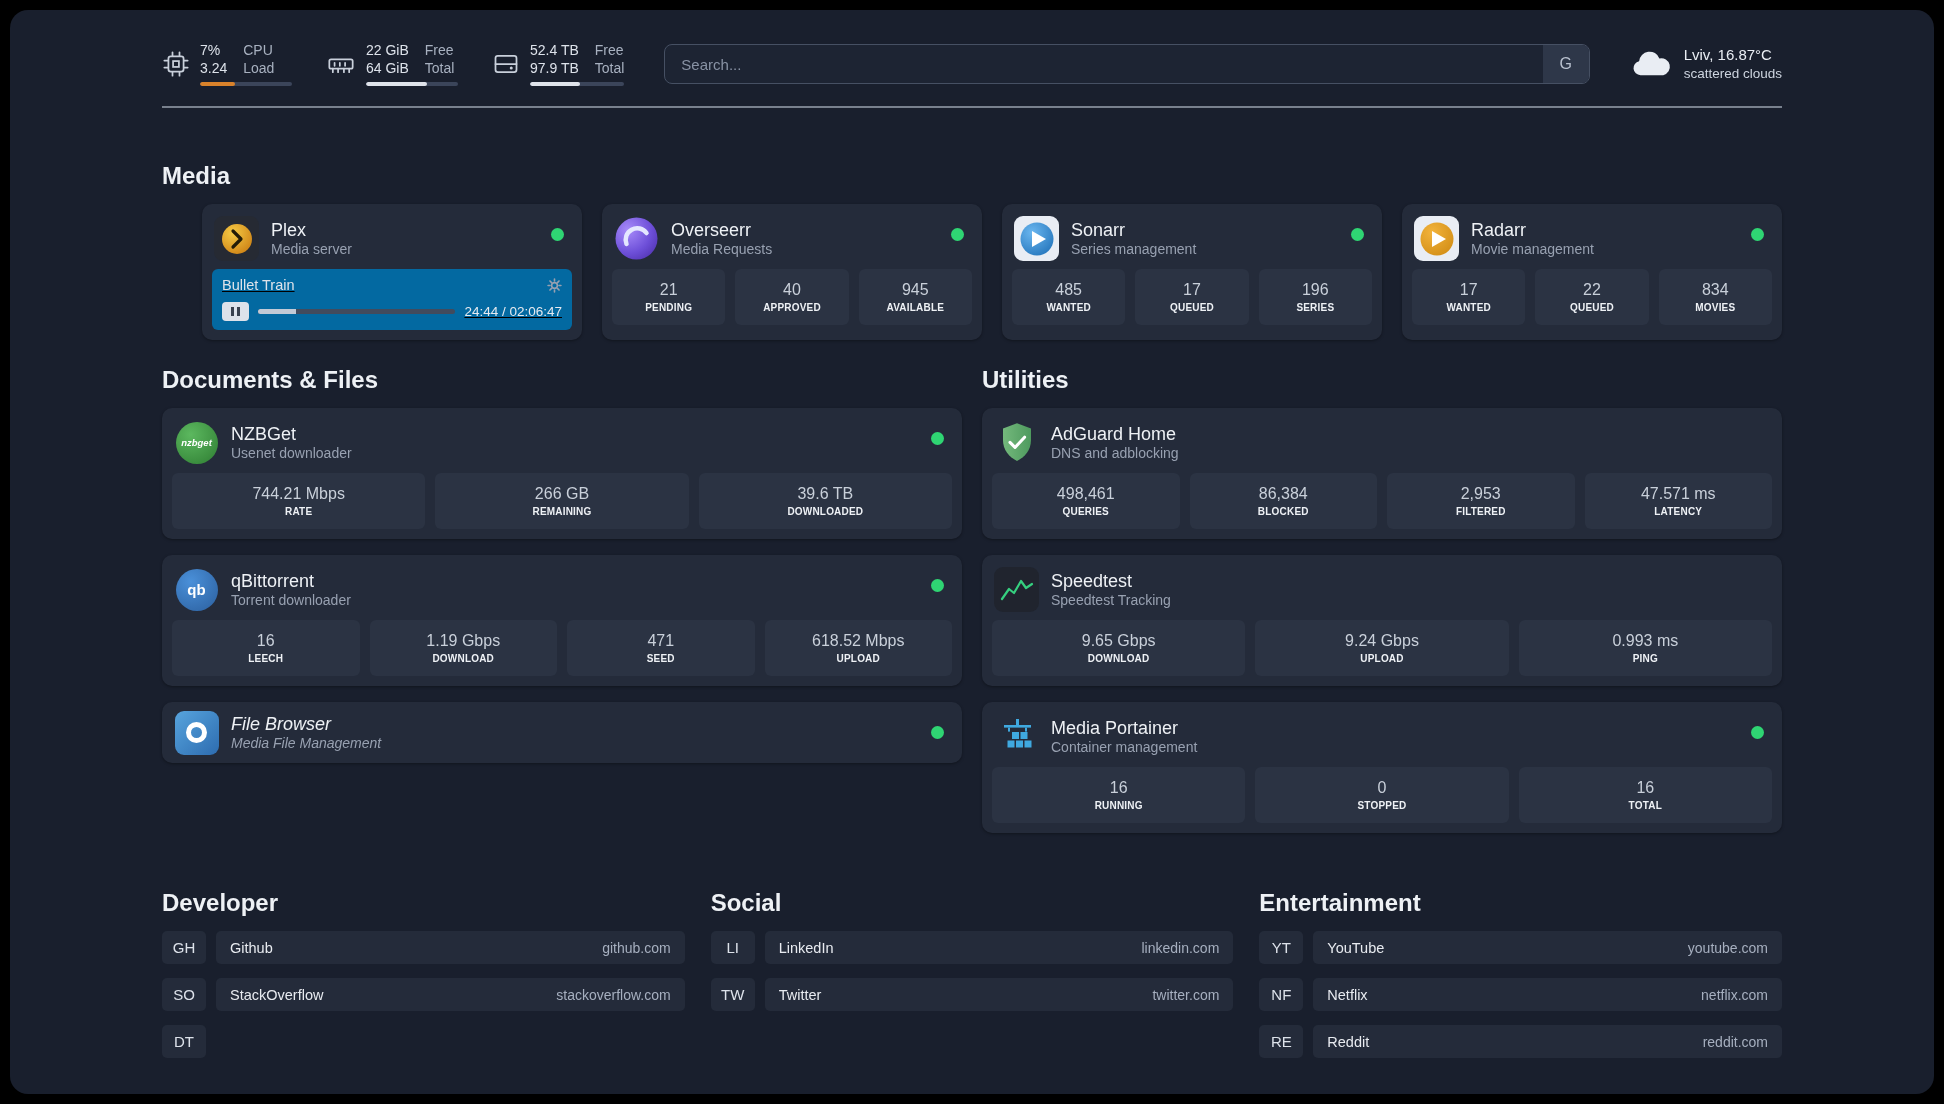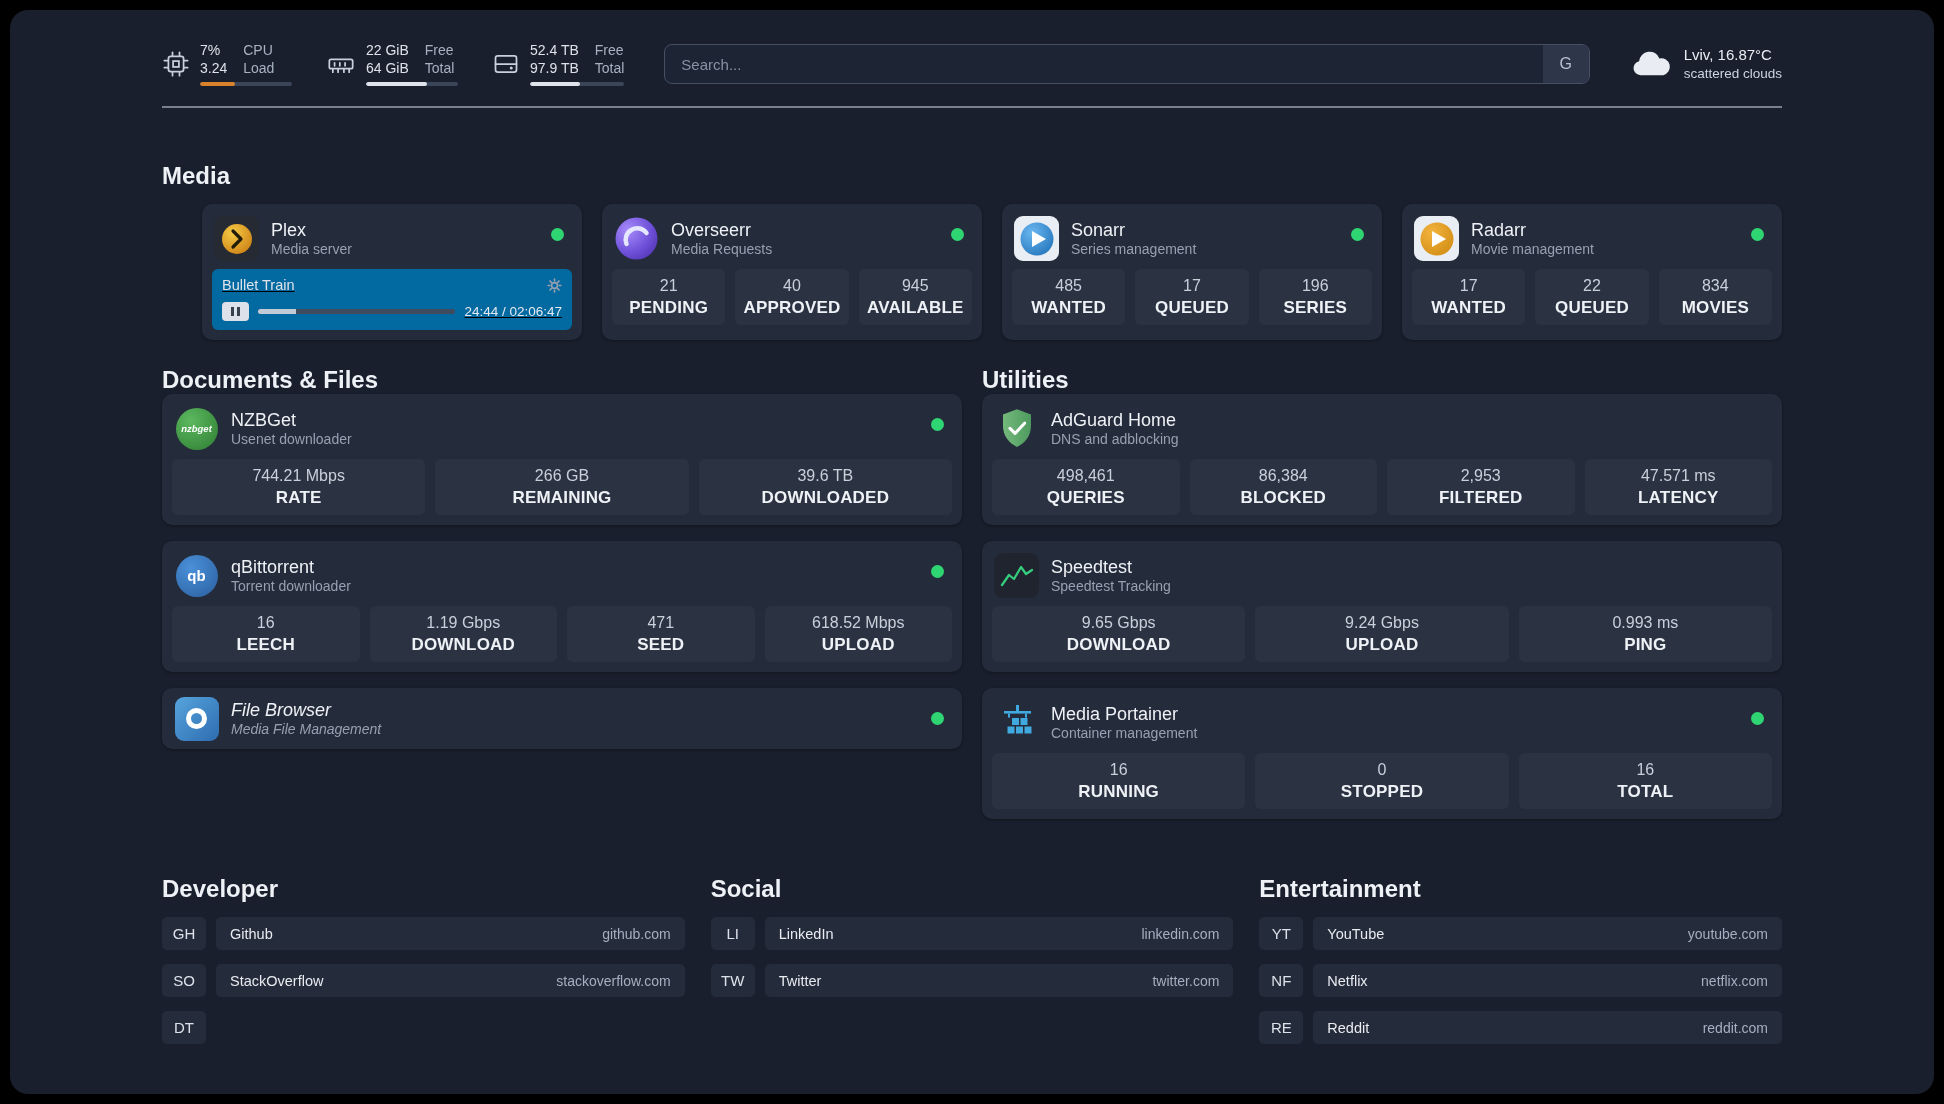--- a/index.html
+++ b/index.html
@@ -45,37 +45,37 @@
   .svc-icon.sonarr, .svc-icon.radarr { background:#e9edf4; }
   .svc-icon.speedtest { background:#20242e; }
   .titles { display:flex; flex-direction:column; line-height:1.25; }
   .svc-name { font-size:18px; font-weight:500; color:#eef1f5; }
   .svc-desc { font-size:14px; color:#98a1b1; }
   .dot { position:absolute; right:8px; top:14px; width:13px; height:13px; border-radius:50%; background:#2fd573; }
 
   .stats { display:grid; grid-auto-flow:column; grid-auto-columns:1fr; gap:10px; }
   .stat { background:#2b3343; border-radius:6px; height:56px; display:flex; flex-direction:column; align-items:center; justify-content:center; gap:3px; }
   .stat .v { font-size:16px; color:#c9d0da; }
-  .stat .l { font-size:17px; font-weight:700; color:#eef1f5; letter-spacing:0.2px; }
+  .stat .l { font-size:10px; font-weight:700; color:#eef1f5; letter-spacing:0.2px; }
 
   
   .player { background:#0369a1; border-radius:6px; padding:8px 10px 9px;text-decoration:underline; }
   .player-top { display:flex; align-items:center; justify-content:space-between; }
   .track { font-size:14.5px; color:#dfe3ea; }
   .gear { display:flex; align-items:center; cursor:pointer; }
   .player-bottom { display:flex; align-items:center; gap:9px; margin-top:9px; }
   .pause { width:27px; height:19px; background:#dde2ea; border-radius:4px; display:flex; gap:3px; align-items:center; justify-content:center; cursor:pointer; }
   .pause i { display:block; width:3px; height:9px; background:#39414f; }
   .ptrack { flex:1; height:5px; background:#414b5e; border-radius:3px; overflow:hidden; cursor:pointer; }
   .pfill { display:block; height:100%; background:#c2cad6; }
   .ptime { font-size:13.5px; color:#e6eaf0; white-space:nowrap; }
 
   
   .twocol { display:grid; grid-template-columns:1fr 1fr; gap:20px; margin-top:26px; }
-  .col-cards { display:flex; flex-direction:column; gap:16px; }
+  .col-cards { display:flex; flex-direction:column; gap:16px; margin-top:14px; }
   .card.slim { padding:6px 10px; }
   .card.slim .card-head { padding-bottom:2px; padding-top:2px;font-style:italic; }
   .card.slim .dot { top:18px; }
 
   
   .logo-circle { border-radius:50%; display:grid; place-items:center; color:#fff; }
   .nz { width:42px; height:42px; background:radial-gradient(circle at 35% 30%, #5cb85f, #2e7d32); font-size:9.5px; font-weight:bold; font-style:italic; }
   .qb { width:42px; height:42px; background:radial-gradient(circle at 35% 30%, #4a90d9, #2b5f9e); font-size:15px; font-weight:bold; }
   .fb { width:44px; height:44px; border-radius:9px; background:linear-gradient(135deg,#57a4dd,#2d6cb0); display:grid; place-items:center; }
   .fb-ring { width:21px; height:21px; border-radius:50%; border:5px solid #fff; }

